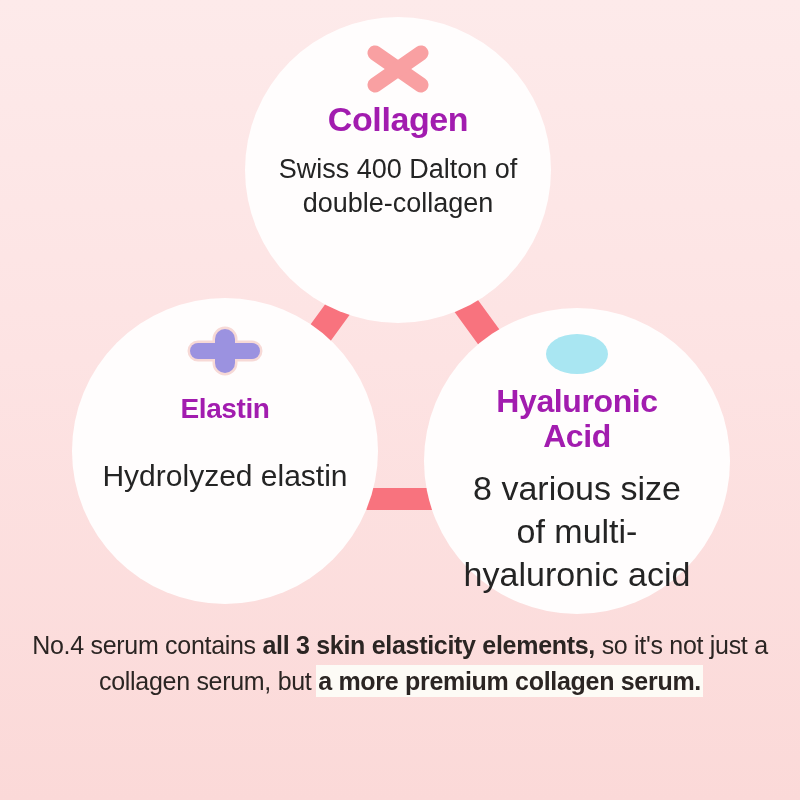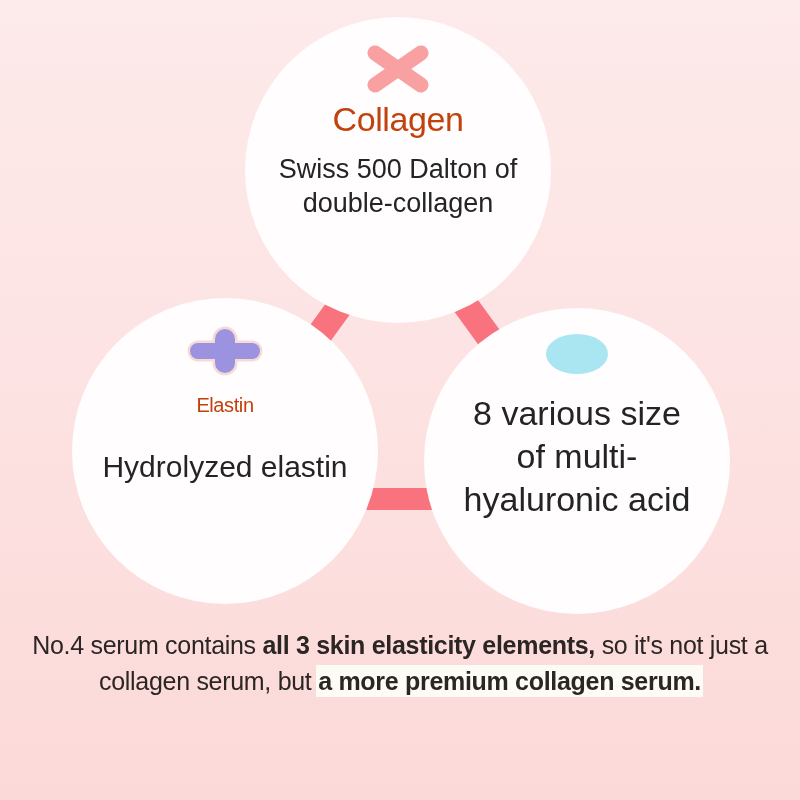--- a/index.html
+++ b/index.html
@@ -90,31 +90,31 @@
     display: flex;
     align-items: center;
     justify-content: center;
   }
   #collagen-icon-wrap { height: 52px; }
   #elastin-icon-wrap { height: 50px; }
   #hyaluronic-icon-wrap { height: 48px; }
 
   
   .circle-title {
-    font-weight: normal;
-    color: #c2410c;
+    font-weight: bold;
+    color: #a21caf;
     letter-spacing: -0.4px;
   }
   #collagen-title {
     font-size: 34px;
     margin-top: 6px;
     line-height: 1.1;
   }
   #elastin-title {
-    font-size: 20px;
+    font-size: 28px;
     margin-top: 18px;
     line-height: 1.1;
   }
   #hyaluronic-title {
     font-size: 32px;
     margin-top: 6px;
     line-height: 1.08;
     max-width: 230px;
   }
   .circle-desc {
@@ -180,33 +180,34 @@
     <div class="circle-title" id="elastin-title">Elastin</div>
     <div class="circle-desc" id="elastin-desc">Hydrolyzed elastin</div>
   </div>
 
   <div class="circle" id="circle-hyaluronic">
     <div class="icon-wrap" id="hyaluronic-icon-wrap">
       <svg width="64" height="44" viewBox="0 0 64 44" aria-hidden="true">
         <ellipse cx="32" cy="22" rx="31" ry="20" fill="#a9e6f2"></ellipse>
       </svg>
     </div>
+    <div class="circle-title" id="hyaluronic-title">Hyaluronic Acid</div>
     <div class="circle-desc" id="hyaluronic-desc">8 various size of multi-hyaluronic acid</div>
   </div>
 
   <div class="circle" id="circle-collagen">
     <div class="icon-wrap" id="collagen-icon-wrap">
       <svg width="66" height="52" viewBox="0 0 66 52" aria-hidden="true">
         <g stroke="#f9a0a2" stroke-width="15" stroke-linecap="round">
           <line x1="10" y1="10" x2="56" y2="42"></line>
           <line x1="56" y1="10" x2="10" y2="42"></line>
         </g>
       </svg>
     </div>
     <div class="circle-title" id="collagen-title">Collagen</div>
-    <div class="circle-desc" id="collagen-desc">Swiss 500 Dalton of double-collagen</div>
+    <div class="circle-desc" id="collagen-desc">Swiss 400 Dalton of double-collagen</div>
   </div>
 
   <div id="caption">
     <span>No.4 serum contains </span><b>all 3 skin elasticity elements,</b><span> so it's not just a collagen serum, but </span><b class="hl">a more premium collagen serum.</b>
   </div>
 
 </div>
 
 </body></html>

